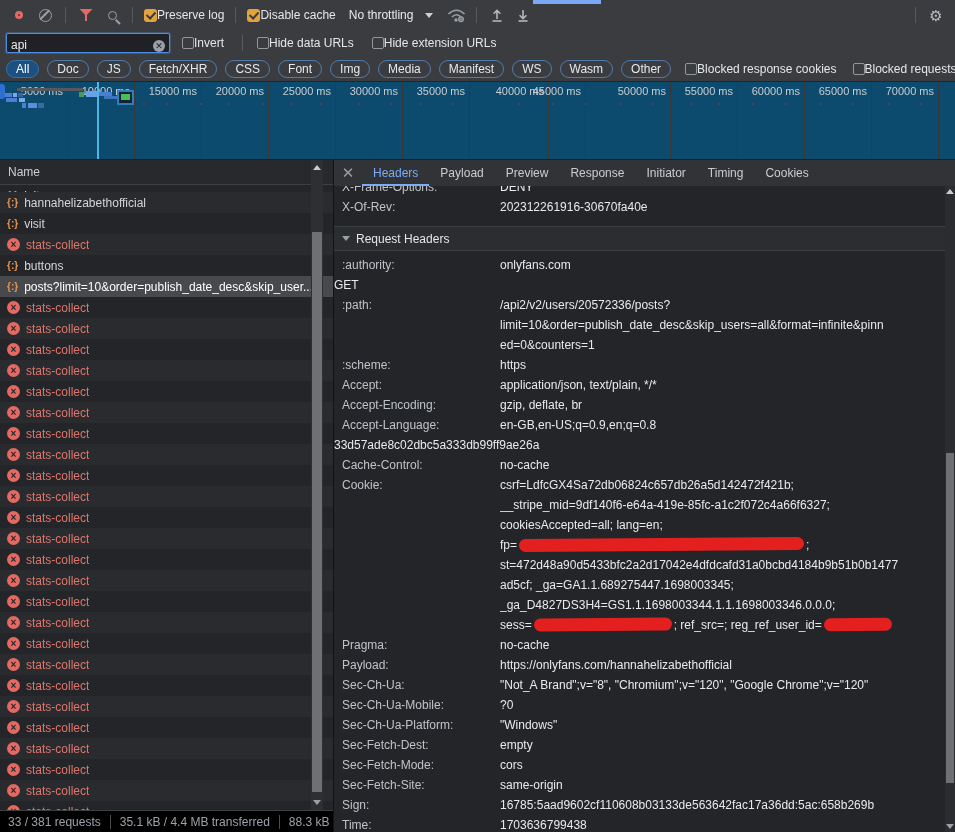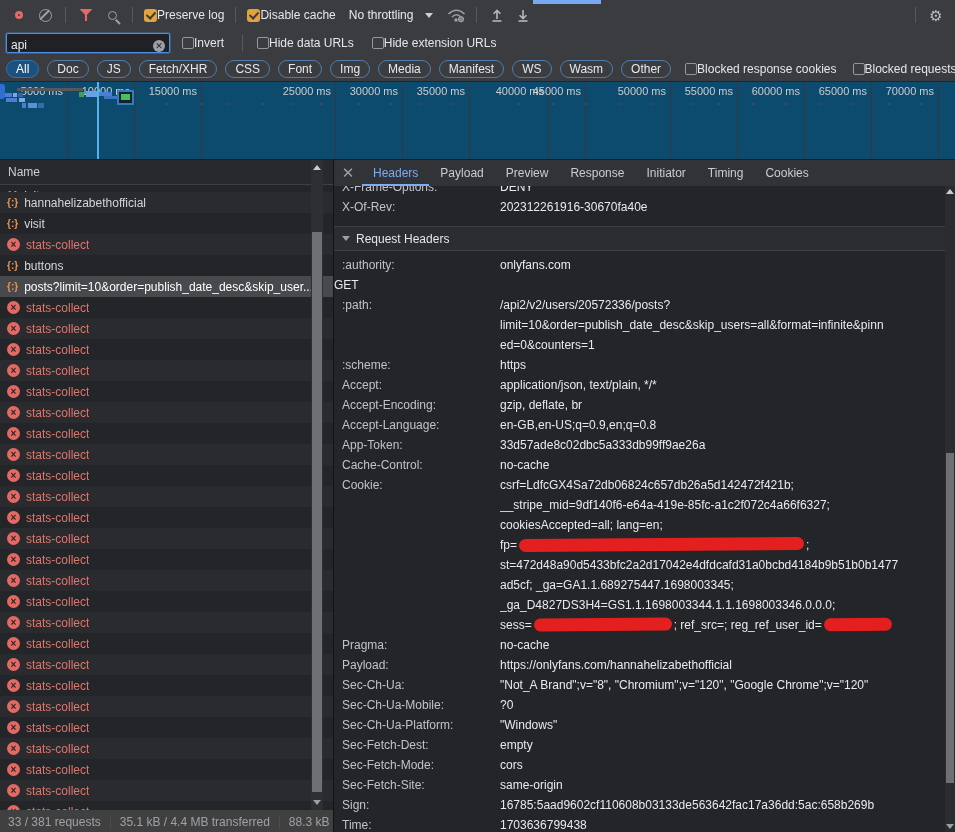--- a/index.html
+++ b/index.html
@@ -91,21 +91,21 @@
   .hrow-clip{ height:11px; overflow:hidden; }
   .hrow-clip .hrow{ margin-top:-9px; }
   .sect-gap{ height:10px; border-bottom:1px solid #3c4043; }
   .sect-head{ height:24px; background:#2b2d31; border-bottom:1px solid #3c4043; padding-left:8px;
     display:flex; align-items:center; gap:6px; color:#e4e6ea; }
   .tri-down{ width:0; height:0; border-left:4px solid transparent; border-right:4px solid transparent; border-top:5px solid #9aa0a6; }
   .rows-gap{ height:4px; }
   .redact{ display:inline-block; height:13px; background:#e3201f; border-radius:7px; vertical-align:-2px; margin:0 2px; transform:rotate(-.4deg); }
   
   .status-bar{ position:absolute; left:0; bottom:0; width:333px; height:22px; display:flex; align-items:center;
-    background:#404040; border-top:1px solid #3c4043; color:#9da2a8; padding-left:8px; overflow:hidden; }
+    background:#000000; border-top:1px solid #3c4043; color:#9da2a8; padding-left:8px; overflow:hidden; }
   .status-sep{ width:1px; height:14px; background:#4a4c50; margin:0 9px; flex:none; }
   .wifi-svg, .arrow-svg{ display:block; }
 </style>
 </head>
 <body>
 
 <div class="devtools">
   <div class="top-strip"></div>
 
   <div class="trow row1">
@@ -212,20 +212,21 @@
           <span class="cbx off"></span>
           <span class="cb-label">Blocked requests</span>
         </span>
       </span>
   </div>
 
   <div class="timeline" id="timeline">
       <div class="tl-col" style="left: 1px;">5000 ms</div>
       <div class="tl-col" style="left: 68px;">10000 ms</div>
       <div class="tl-col" style="left: 135px;">15000 ms</div>
+      <div class="tl-col" style="left: 202px;">20000 ms</div>
       <div class="tl-col" style="left: 269px;">25000 ms</div>
       <div class="tl-col" style="left: 336px;">30000 ms</div>
       <div class="tl-col" style="left: 403px;">35000 ms</div>
       <div class="tl-col" style="left: 482px;">40000 ms</div>
       <div class="tl-col" style="left: 519px;">45000 ms</div>
       <div class="tl-col" style="left: 604px;">50000 ms</div>
       <div class="tl-col" style="left: 671px;">55000 ms</div>
       <div class="tl-col" style="left: 738px;">60000 ms</div>
       <div class="tl-col" style="left: 805px;">65000 ms</div>
       <div class="tl-col" style="left: 872px;">70000 ms</div>
@@ -481,21 +482,20 @@
             <div class="vline"><span>gzip, deflate, br</span></div>
           </div>
         </div>
         <div class="hrow">
           <div class="hlabel">Accept-Language:</div>
           <div class="hvalue">
             <div class="vline"><span>en-GB,en-US;q=0.9,en;q=0.8</span></div>
           </div>
         </div>
         <div class="hrow">
-          <div class="hlabel">App-Token:</div>
           <div class="hvalue">
             <div class="vline"><span>33d57ade8c02dbc5a333db99ff9ae26a</span></div>
           </div>
         </div>
         <div class="hrow">
           <div class="hlabel">Cache-Control:</div>
           <div class="hvalue">
             <div class="vline"><span>no-cache</span></div>
           </div>
         </div>

